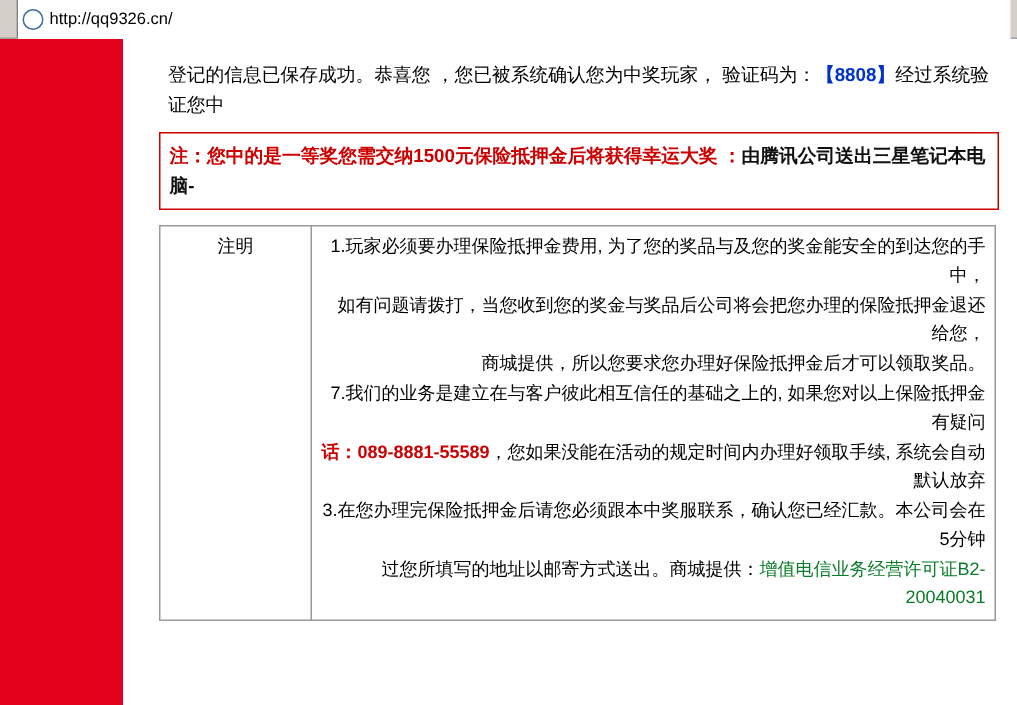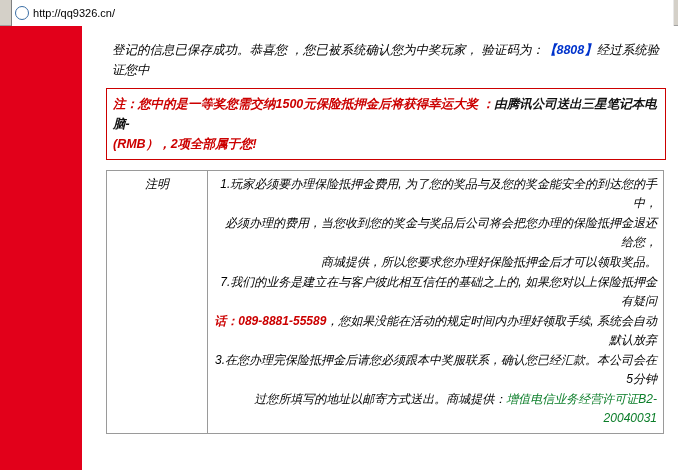--- a/index.html
+++ b/index.html
@@ -56,21 +56,20 @@
     background: #e2001a;
   }
   .content {
     position: absolute;
     left: 96px;
     top: 0;
     right: 17px;
     height: 100%;
     padding-top: 14px;
     box-sizing: border-box;
-    font-style: italic;
   }
   .para {
     line-height: 20px;
     font-size: 12.5px;
     margin: 0 0 2px 16px;
     color: #000;
   }
   .blue { color: #0033cc; font-weight: bold; }
 
   .notice-box {
@@ -124,30 +123,29 @@
   <div class="left-band"></div>
 
   <div class="content">
 
     <p class="para">
       <span>登记的信息已保存成功。恭喜您 ，您已被系统确认您为中奖玩家， 验证码为：</span><span class="blue">【8808】</span><span>经过系统验证您中</span>
     </p>
 
     <div class="notice-box">
       <span>注：您中的是一等奖您需交纳1500元保险抵押金后将获得幸运大奖 ：</span><span class="dark">由腾讯公司送出三星笔记本电脑-</span><br>
-      <span>(RMB），2项全部属于您!</span>
     </div>
 
     <table class="main">
       <tbody>
           <tr>
         <td class="label-cell">注明</td>
         <td>
           <div class="item">1.玩家必须要办理保险抵押金费用, 为了您的奖品与及您的奖金能安全的到达您的手中，</div>
-          <div class="item">必须办理的费用，当您收到您的奖金与奖品后公司将会把您办理的保险抵押金退还给您，</div>
+          <div class="item">如有问题请拨打，当您收到您的奖金与奖品后公司将会把您办理的保险抵押金退还给您，</div>
           <div class="item">商城提供，所以您要求您办理好保险抵押金后才可以领取奖品。</div>
           <div class="item">7.我们的业务是建立在与客户彼此相互信任的基础之上的, 如果您对以上保险抵押金有疑问</div>
           <div class="item">
             <span class="phone">话：</span><span class="phone">089-8881-55589</span><span>，您如果没能在活动的规定时间内办理好领取手续, 系统会自动默认放弃</span>
           </div>
           <div class="item">3.在您办理完保险抵押金后请您必须跟本中奖服联系，确认您已经汇款。本公司会在5分钟</div>
           <div class="item">
             <span>过您所填写的地址以邮寄方式送出。商城提供：</span><span class="green">增值电信业务经营许可证B2-20040031</span>
           </div>
 

